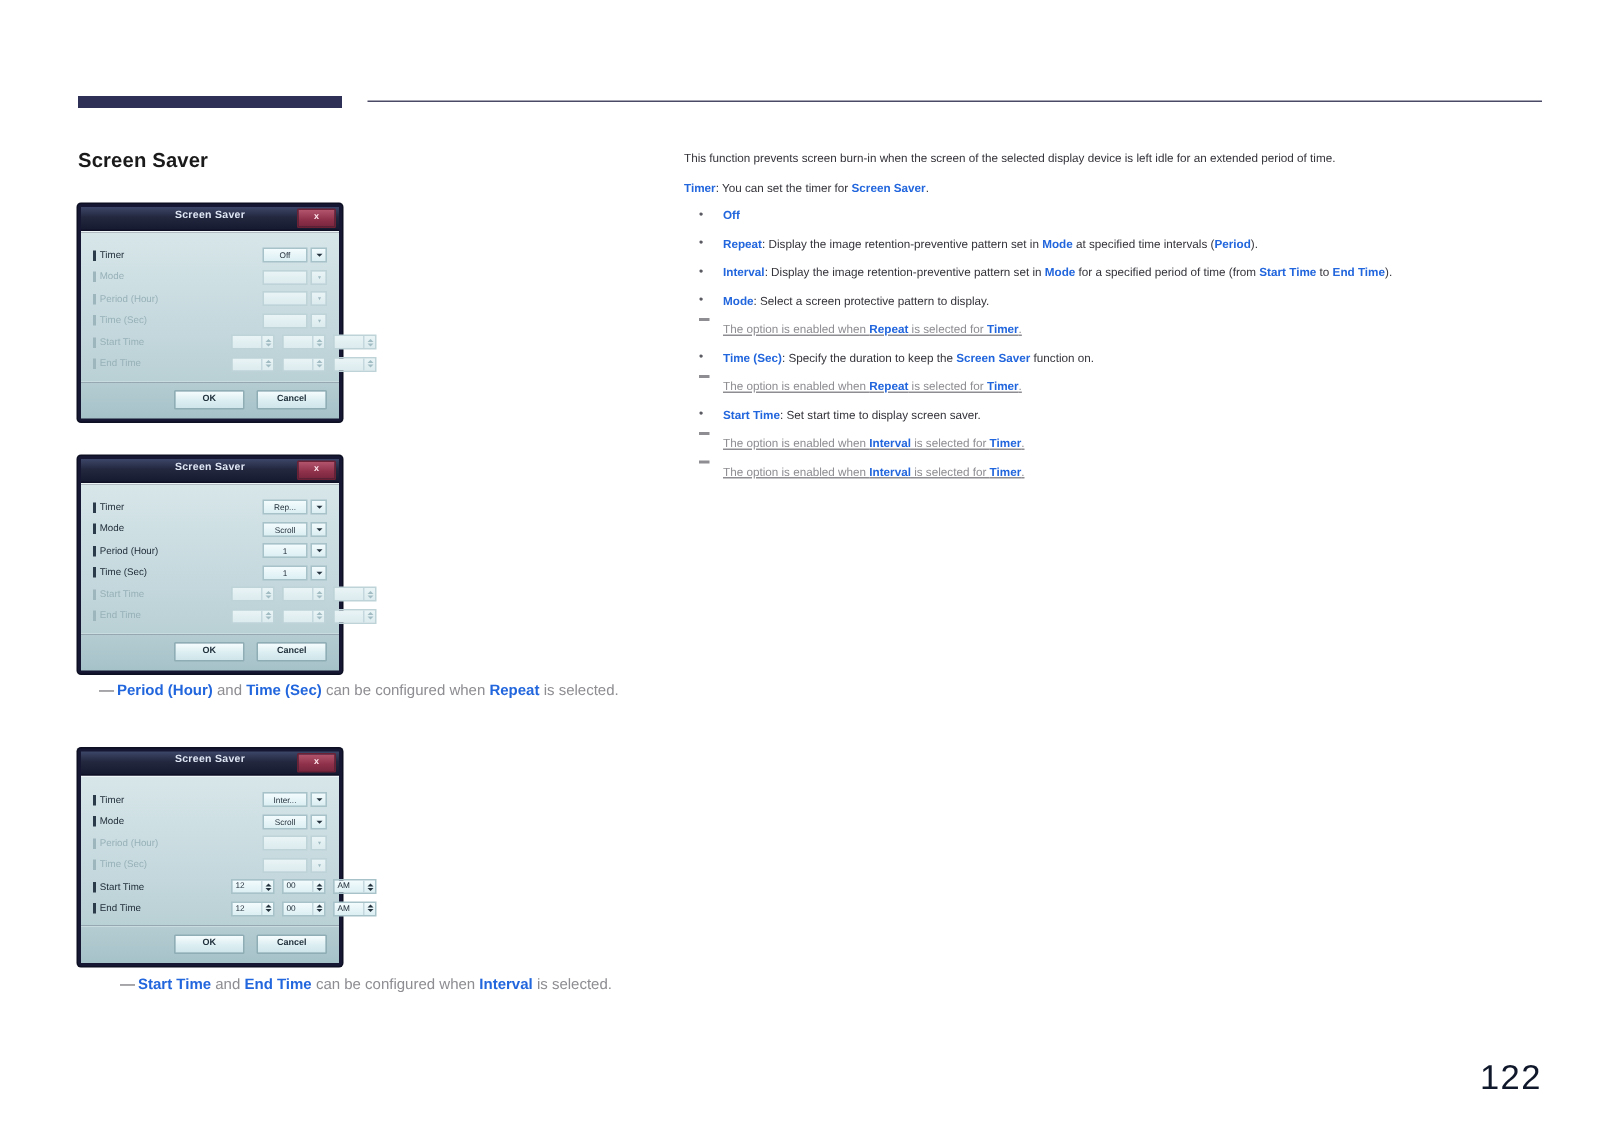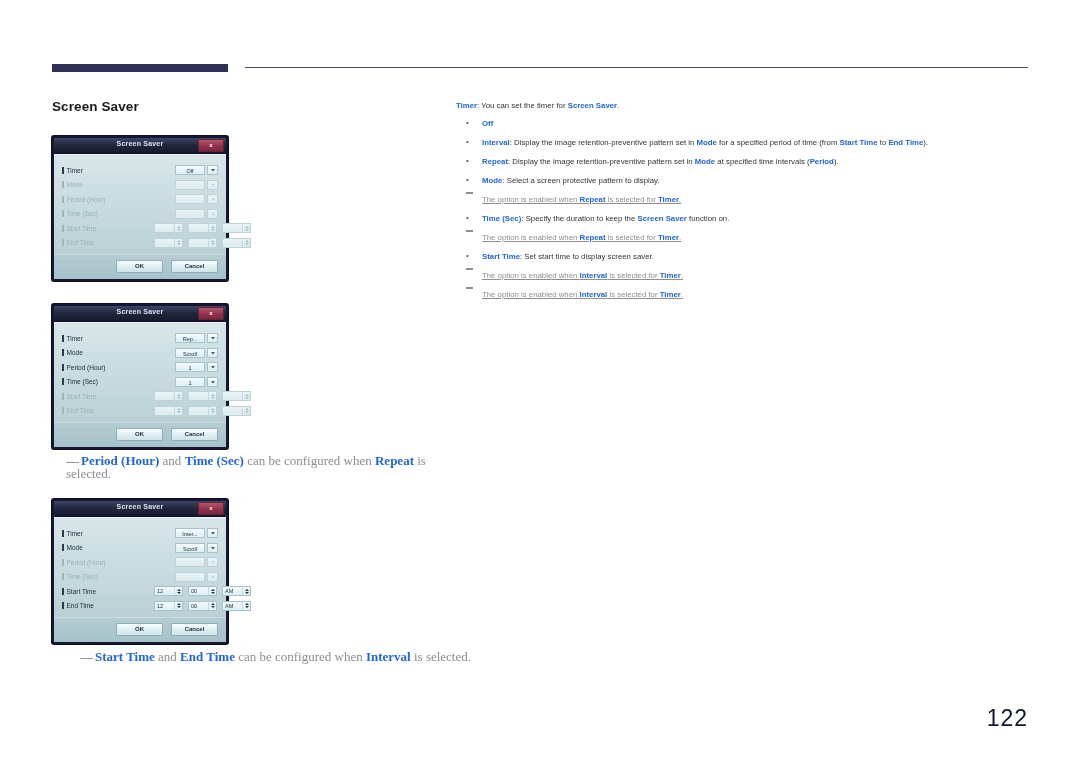--- a/index.html
+++ b/index.html
@@ -256,24 +256,23 @@
     font-size: 6px;
     font-weight: bold;
     color: #22323d;
     text-align: center;
     line-height: 11px;
   }
 
   
   .note {
     position: absolute;
-    font-size: 13px;
+    font-size: 10px;
     line-height: 13px;
     color: #8d8d92;
-    font-family: Liberation Serif, serif;
   }
   .note .dash {
     color: #8d8d92;
     font-weight: bold;
     margin-right: 2px;
   }
   .note b { color: #2266dd; font-weight: bold; }
 
   
   .content {
@@ -704,25 +703,26 @@
         <div class="dlg-btn">OK</div>
         <div class="dlg-btn">Cancel</div>
       </div>
     </div>
   </div>
 
 <div class="note" id="note-repeat" style="left:66px; top:454px; width:360px;"><span class="dash">—</span><b>Period (Hour)</b> and <b>Time (Sec)</b> can be configured when <b>Repeat</b> is selected.</div>
 <div class="note" id="note-interval" style="left:80px; top:650px; width:400px;"><span class="dash">—</span><b>Start Time</b> and <b>End Time</b> can be configured when <b>Interval</b> is selected.</div>
 
 <div class="content">
+  <div class="lead" id="lead-text">This function prevents screen burn-in when the screen of the selected display device is left idle for an extended period of time.</div>
   <div class="timerline" id="timer-text"><b>Timer</b>: You can set the timer for <b>Screen Saver</b>.</div>
   <ul class="bullets" id="bullet-list">
       <li><b>Off</b></li>
+      <li><b>Repeat</b>: Display the image retention-preventive pattern set in <b>Mode</b> at specified time intervals (<b>Period</b>).</li>
       <li><b>Interval</b>: Display the image retention-preventive pattern set in <b>Mode</b> for a specified period of time (from <b>Start Time</b> to <b>End Time</b>).</li>
-      <li><b>Repeat</b>: Display the image retention-preventive pattern set in <b>Mode</b> at specified time intervals (<b>Period</b>).</li>
       <li><b>Mode</b>: Select a screen protective pattern to display.</li>
       <li class="subnote nobullet">The option is enabled when <b>Repeat</b> is selected for <b>Timer</b>.</li>
       <li><b>Time (Sec)</b>: Specify the duration to keep the <b>Screen Saver</b> function on.</li>
       <li class="subnote nobullet">The option is enabled when <b>Repeat</b> is selected for <b>Timer</b>.</li>
       <li><b>Start Time</b>: Set start time to display screen saver.</li>
       <li class="subnote nobullet">The option is enabled when <b>Interval</b> is selected for <b>Timer</b>.</li>
       <li class="subnote nobullet">The option is enabled when <b>Interval</b> is selected for <b>Timer</b>.</li>
     </ul>
 </div>
 

